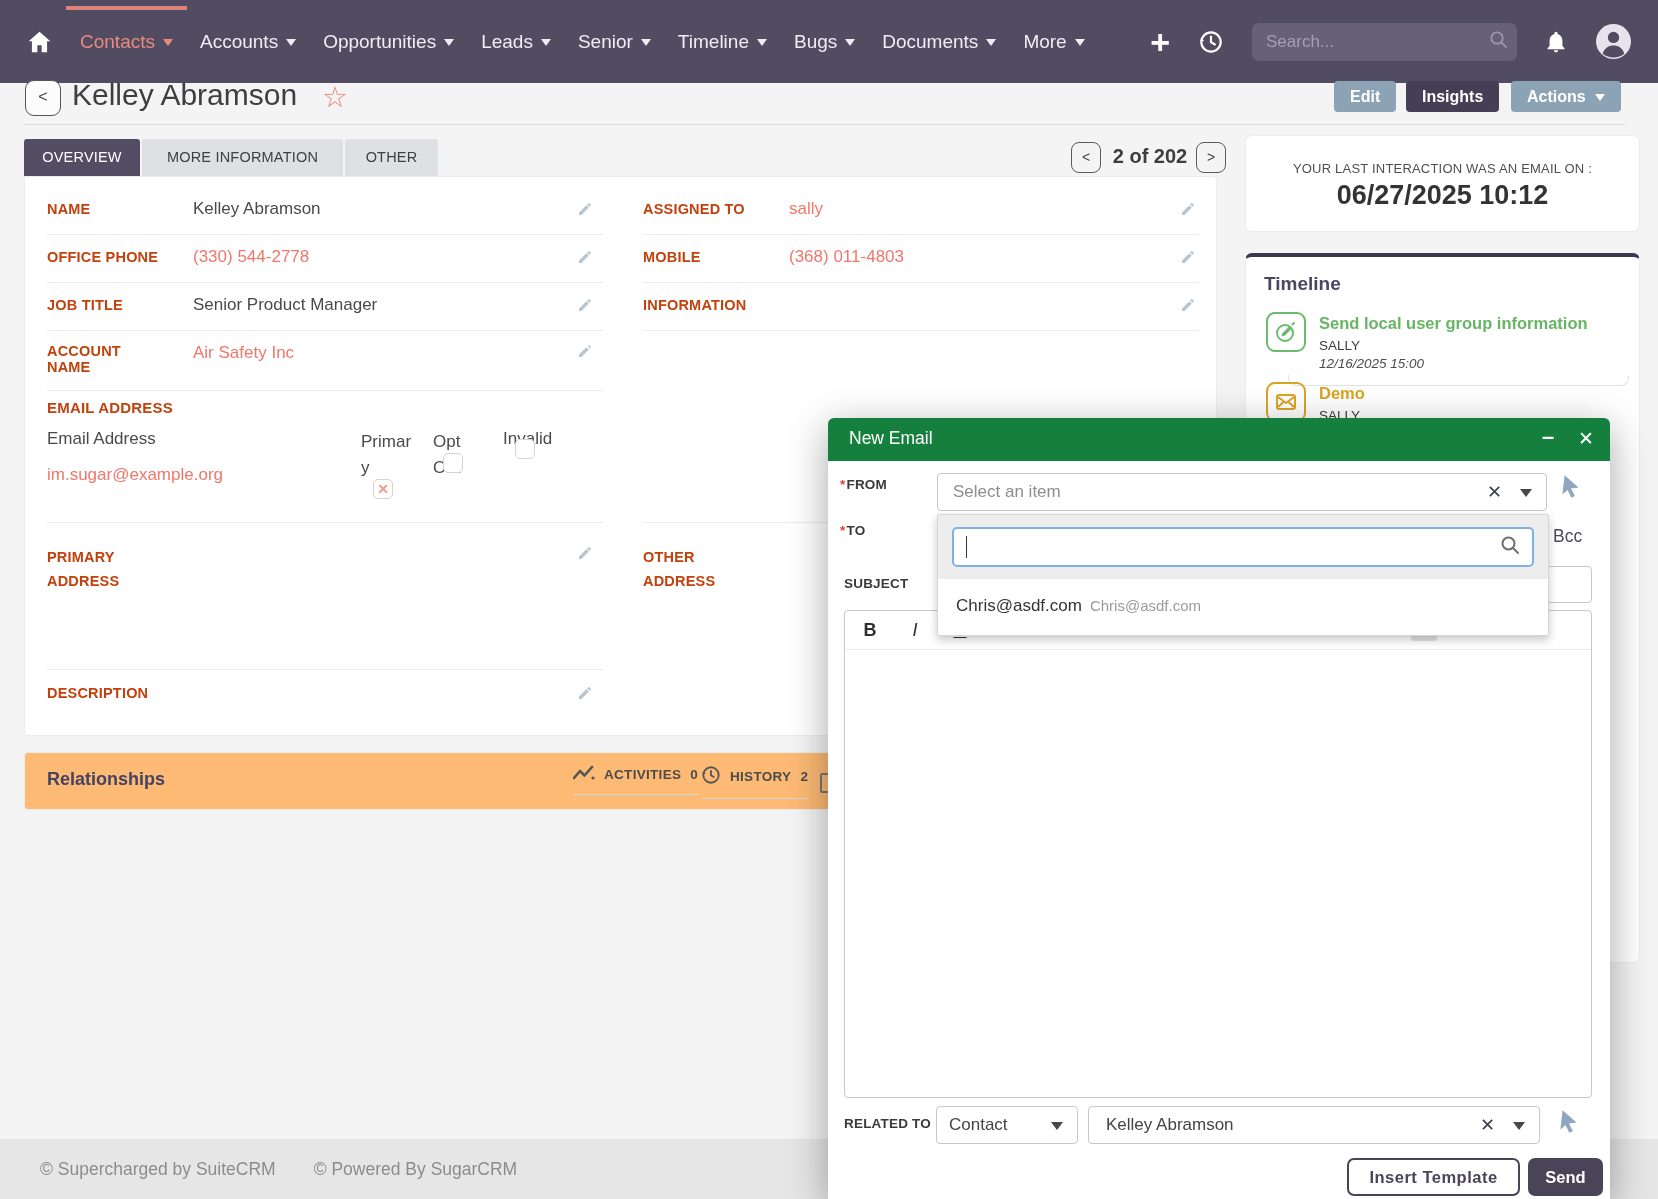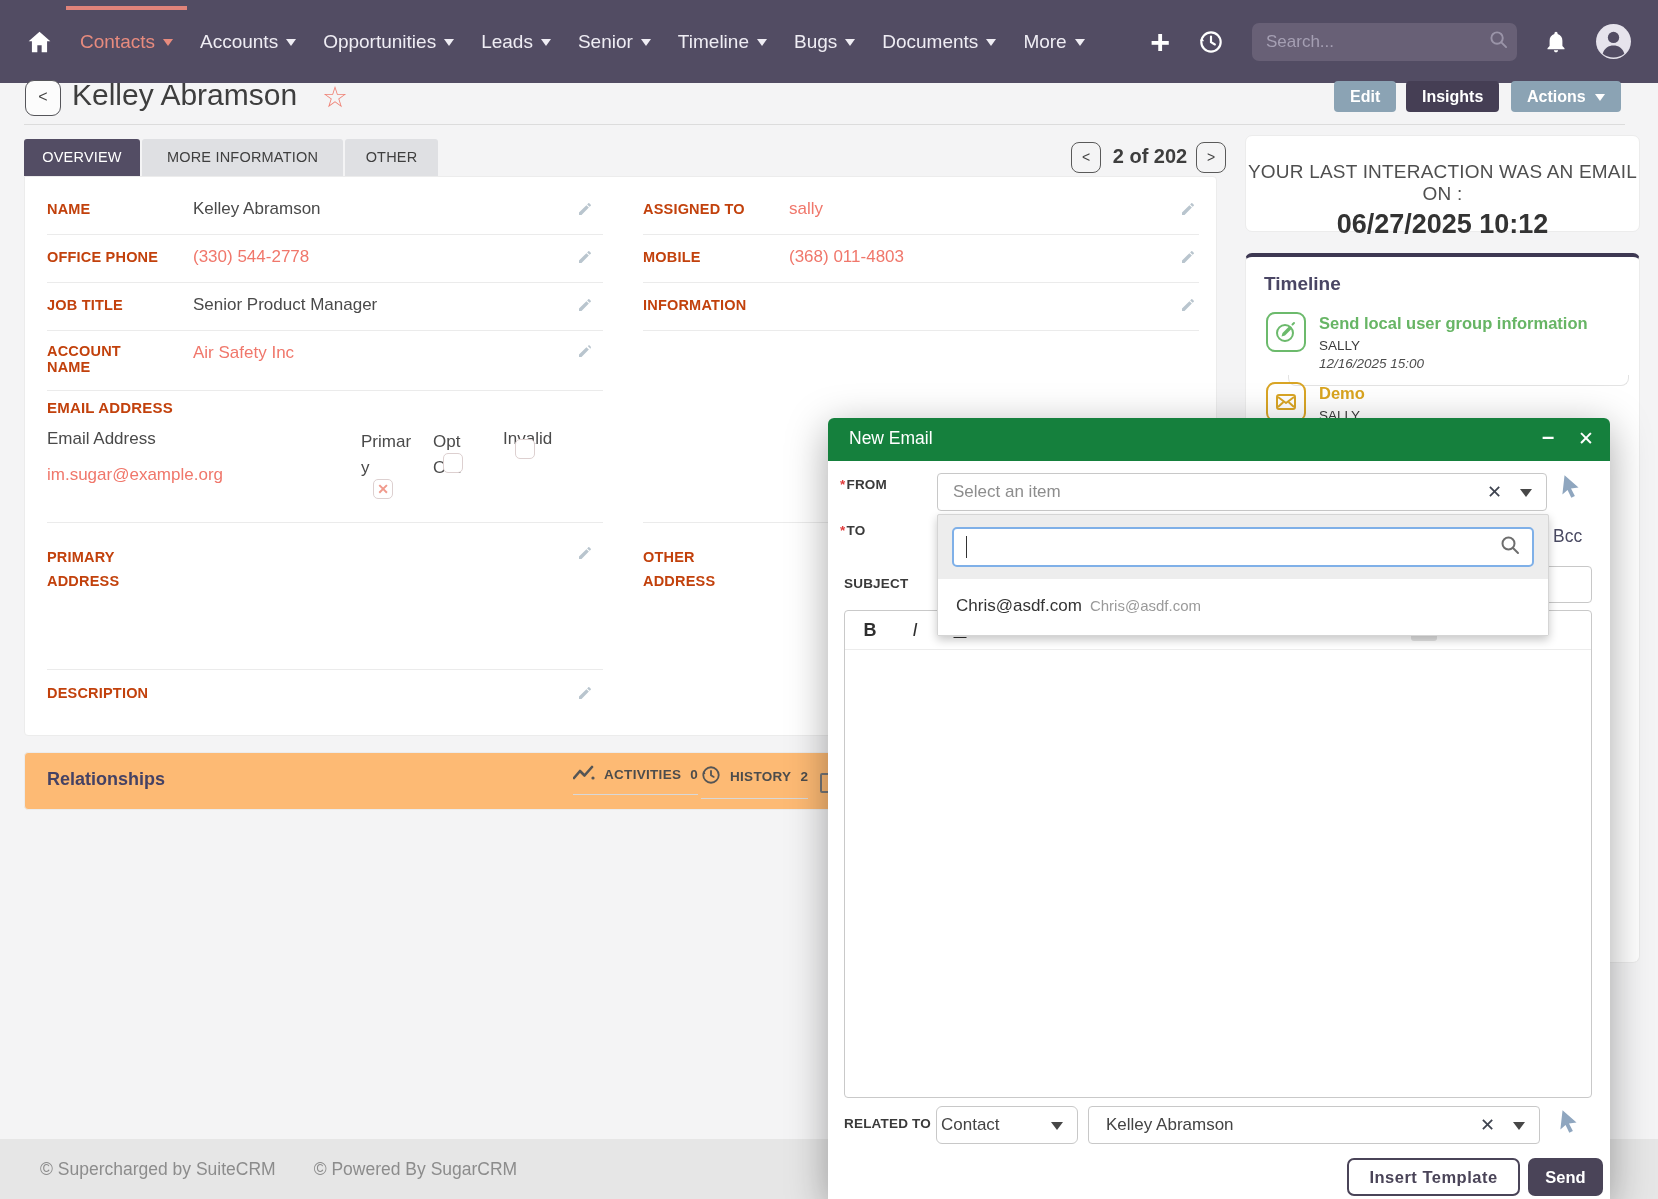--- a/index.html
+++ b/index.html
@@ -66,21 +66,21 @@
   #relationships-panel{left:24px;top:752px;width:1193px;height:58px;background:#fdba74;border:1px solid #ececec;
                        border-radius:4px;box-sizing:border-box;}
   #rel-title{left:22px;top:16px;font-weight:bold;font-size:18px;color:#454264;}
   .rel-tab{top:12px;display:flex;align-items:center;gap:9px;padding-bottom:10px;border-bottom:1px solid #d8d8d8;cursor:pointer;}
   .rel-tab span{font-weight:bold;font-size:13.5px;color:#4c4c4c;letter-spacing:.3px;}
   #rel-activities{left:548px;} #rel-history{left:676px;}
 
   
   #interaction-card{left:1245px;top:135px;width:395px;height:97px;background:#fff;border:1px solid #ececec;
                     border-radius:7px;box-sizing:border-box;text-align:center;}
-  #interaction-line1{margin-top:25px;font-size:19px;color:#4f4f4f;letter-spacing:.2px;}
+  #interaction-line1{margin-top:25px;font-size:13px;color:#4f4f4f;letter-spacing:.2px;}
   #interaction-dt{margin-top:4px;font-weight:bold;font-size:27px;color:#333;}
   #timeline-card{left:1245px;top:253px;width:395px;height:710px;background:#fff;border:1px solid #ececec;
                  border-top:4px solid #3d3852;border-radius:7px;box-sizing:border-box;}
   #timeline-title{position:absolute;left:18px;top:16px;font-weight:bold;font-size:19px;color:#4a4664;}
   .tl-icon{position:absolute;left:20px;width:40px;height:40px;border-radius:9px;box-sizing:border-box;
            display:flex;align-items:center;justify-content:center;}
   .tl-green{border:2px solid #6cba6c;}
   .tl-gold{border:2px solid #d9a525;}
   .tl-title{position:absolute;left:73px;font-weight:bold;font-size:16.5px;cursor:pointer;}
   .tl-user{position:absolute;left:73px;font-size:13.5px;color:#3c3c3c;}
@@ -120,21 +120,21 @@
   #to-dropdown{position:absolute;left:109px;top:96px;width:610px;background:#ededed;border:1px solid #d5d5d5;
                border-radius:2px;box-shadow:0 4px 10px rgba(0,0,0,.22);}
   #dd-search-wrap{padding:12px 14px;}
   #dd-search{height:40px;background:#fff;border:2px solid #7fb0e8;border-radius:5px;box-sizing:border-box;
              display:flex;align-items:center;padding:0 12px;cursor:text;}
   #dd-caret-bar{width:1px;height:22px;background:#333;}
   #dd-suggestion{background:#fff;padding:17px 16px 19px 18px;cursor:pointer;}
   #dd-sg-main{font-size:17px;color:#333;}
   #dd-sg-sub{font-size:15px;color:#9a9a9a;margin-left:8px;}
   #related-row-label{position:absolute;left:16px;top:698px;}
-  #contact-select{position:absolute;left:108px;top:688px;width:142px;height:38px;padding-left:4px;border-radius:6px;}
+  #contact-select{position:absolute;left:108px;top:688px;width:142px;height:38px;padding-left:12px;}
   #contact-select .val{font-size:17px;color:#444;}
   #kelley-select{position:absolute;left:260px;top:688px;width:452px;height:38px;padding-left:17px;}
   #kelley-select .val{font-size:17px;color:#444;}
   #btn-insert{position:absolute;left:519px;top:740px;width:173px;height:38px;border:2px solid #4a4458;border-radius:7px;
               background:#fff;color:#4a4458;font-weight:bold;font-size:16.5px;text-align:center;line-height:34px;
               box-sizing:border-box;letter-spacing:.5px;cursor:pointer;}
   #btn-send{position:absolute;left:700px;top:740px;width:75px;height:38px;background:#4a4458;border-radius:7px;
             color:#fff;font-weight:bold;font-size:16.5px;text-align:center;line-height:38px;box-sizing:border-box;cursor:pointer;}
   .pointer-ic{position:absolute;cursor:default;}
 </style>

